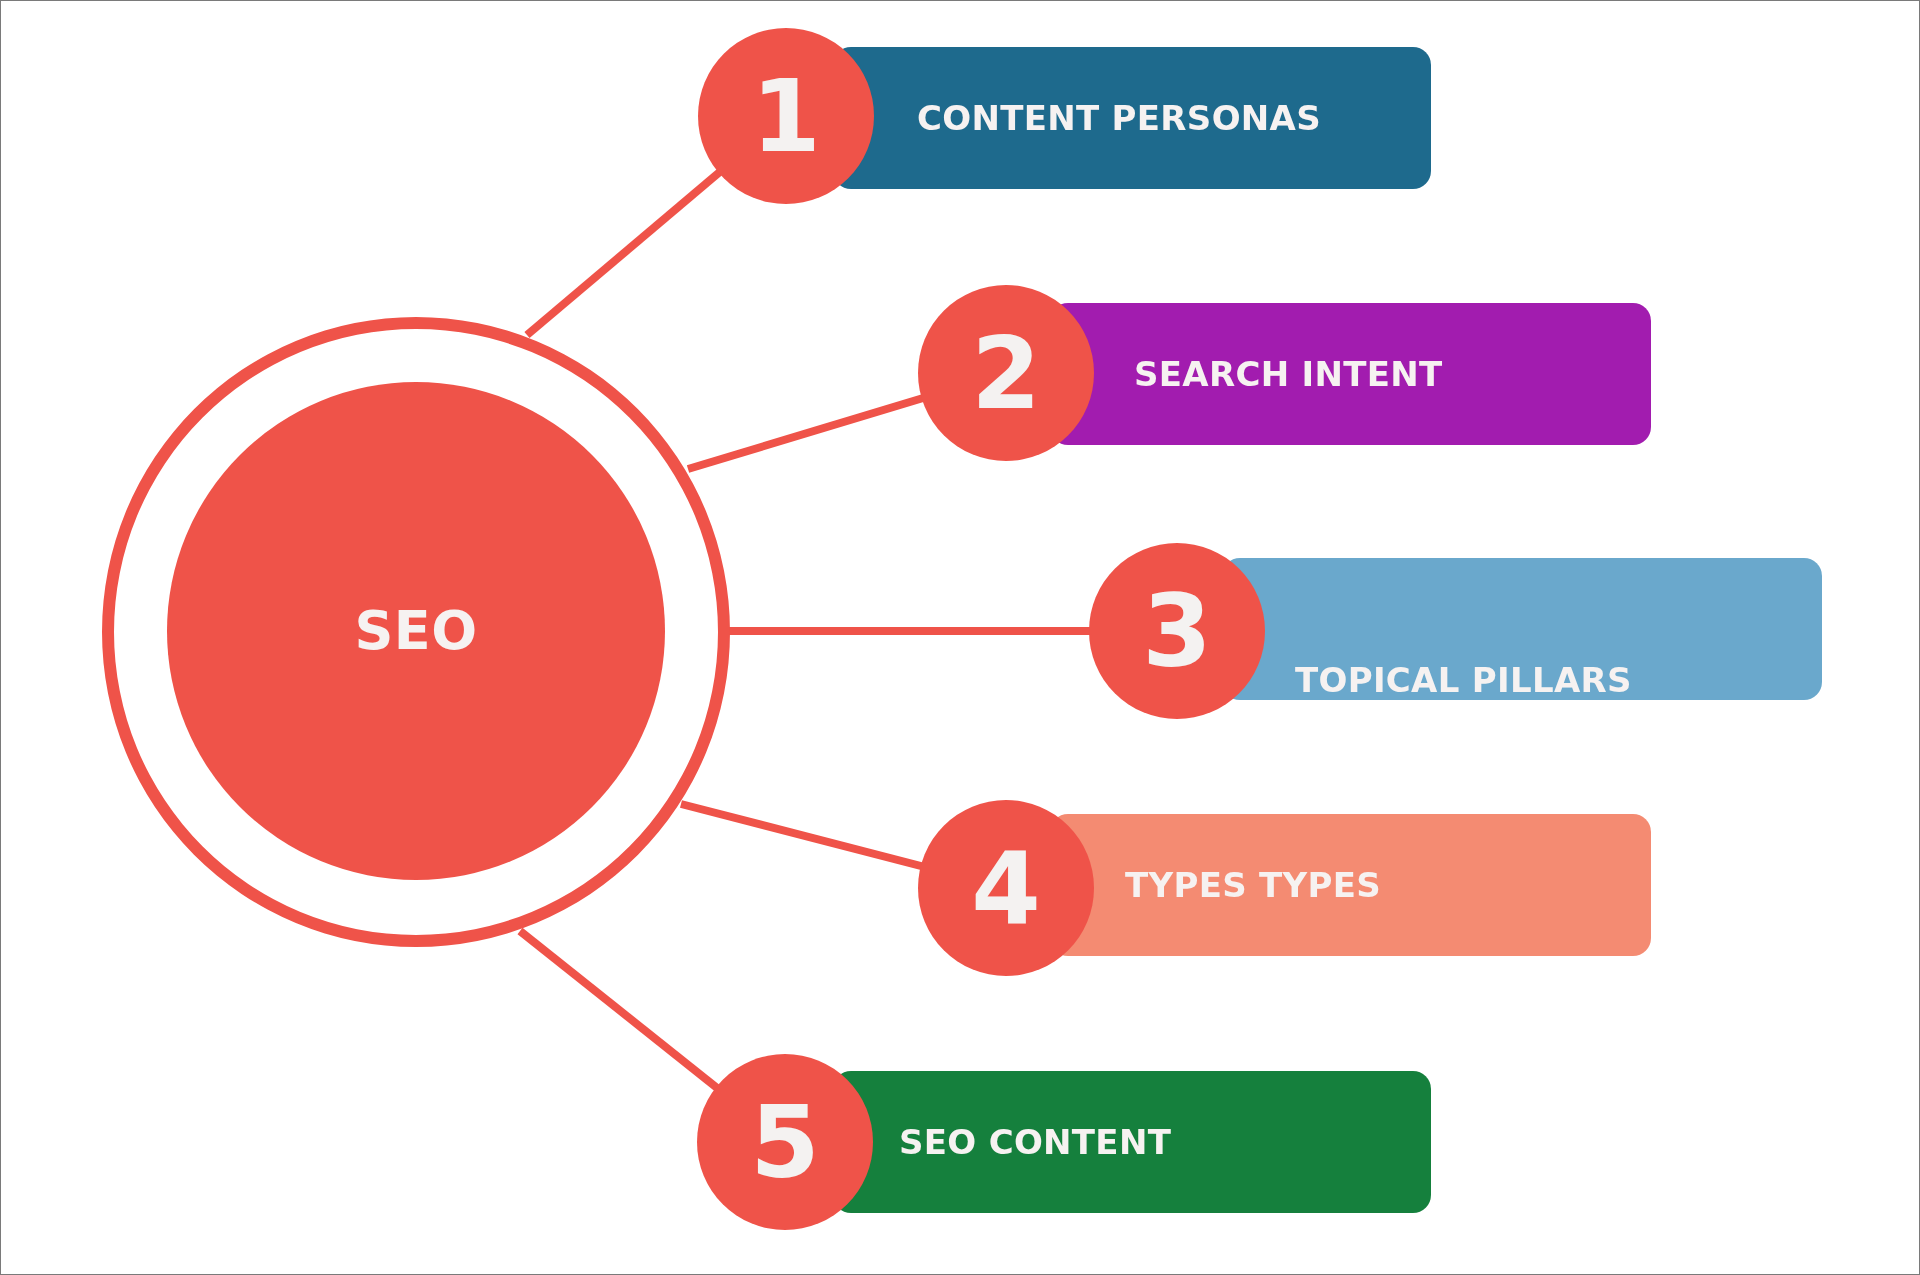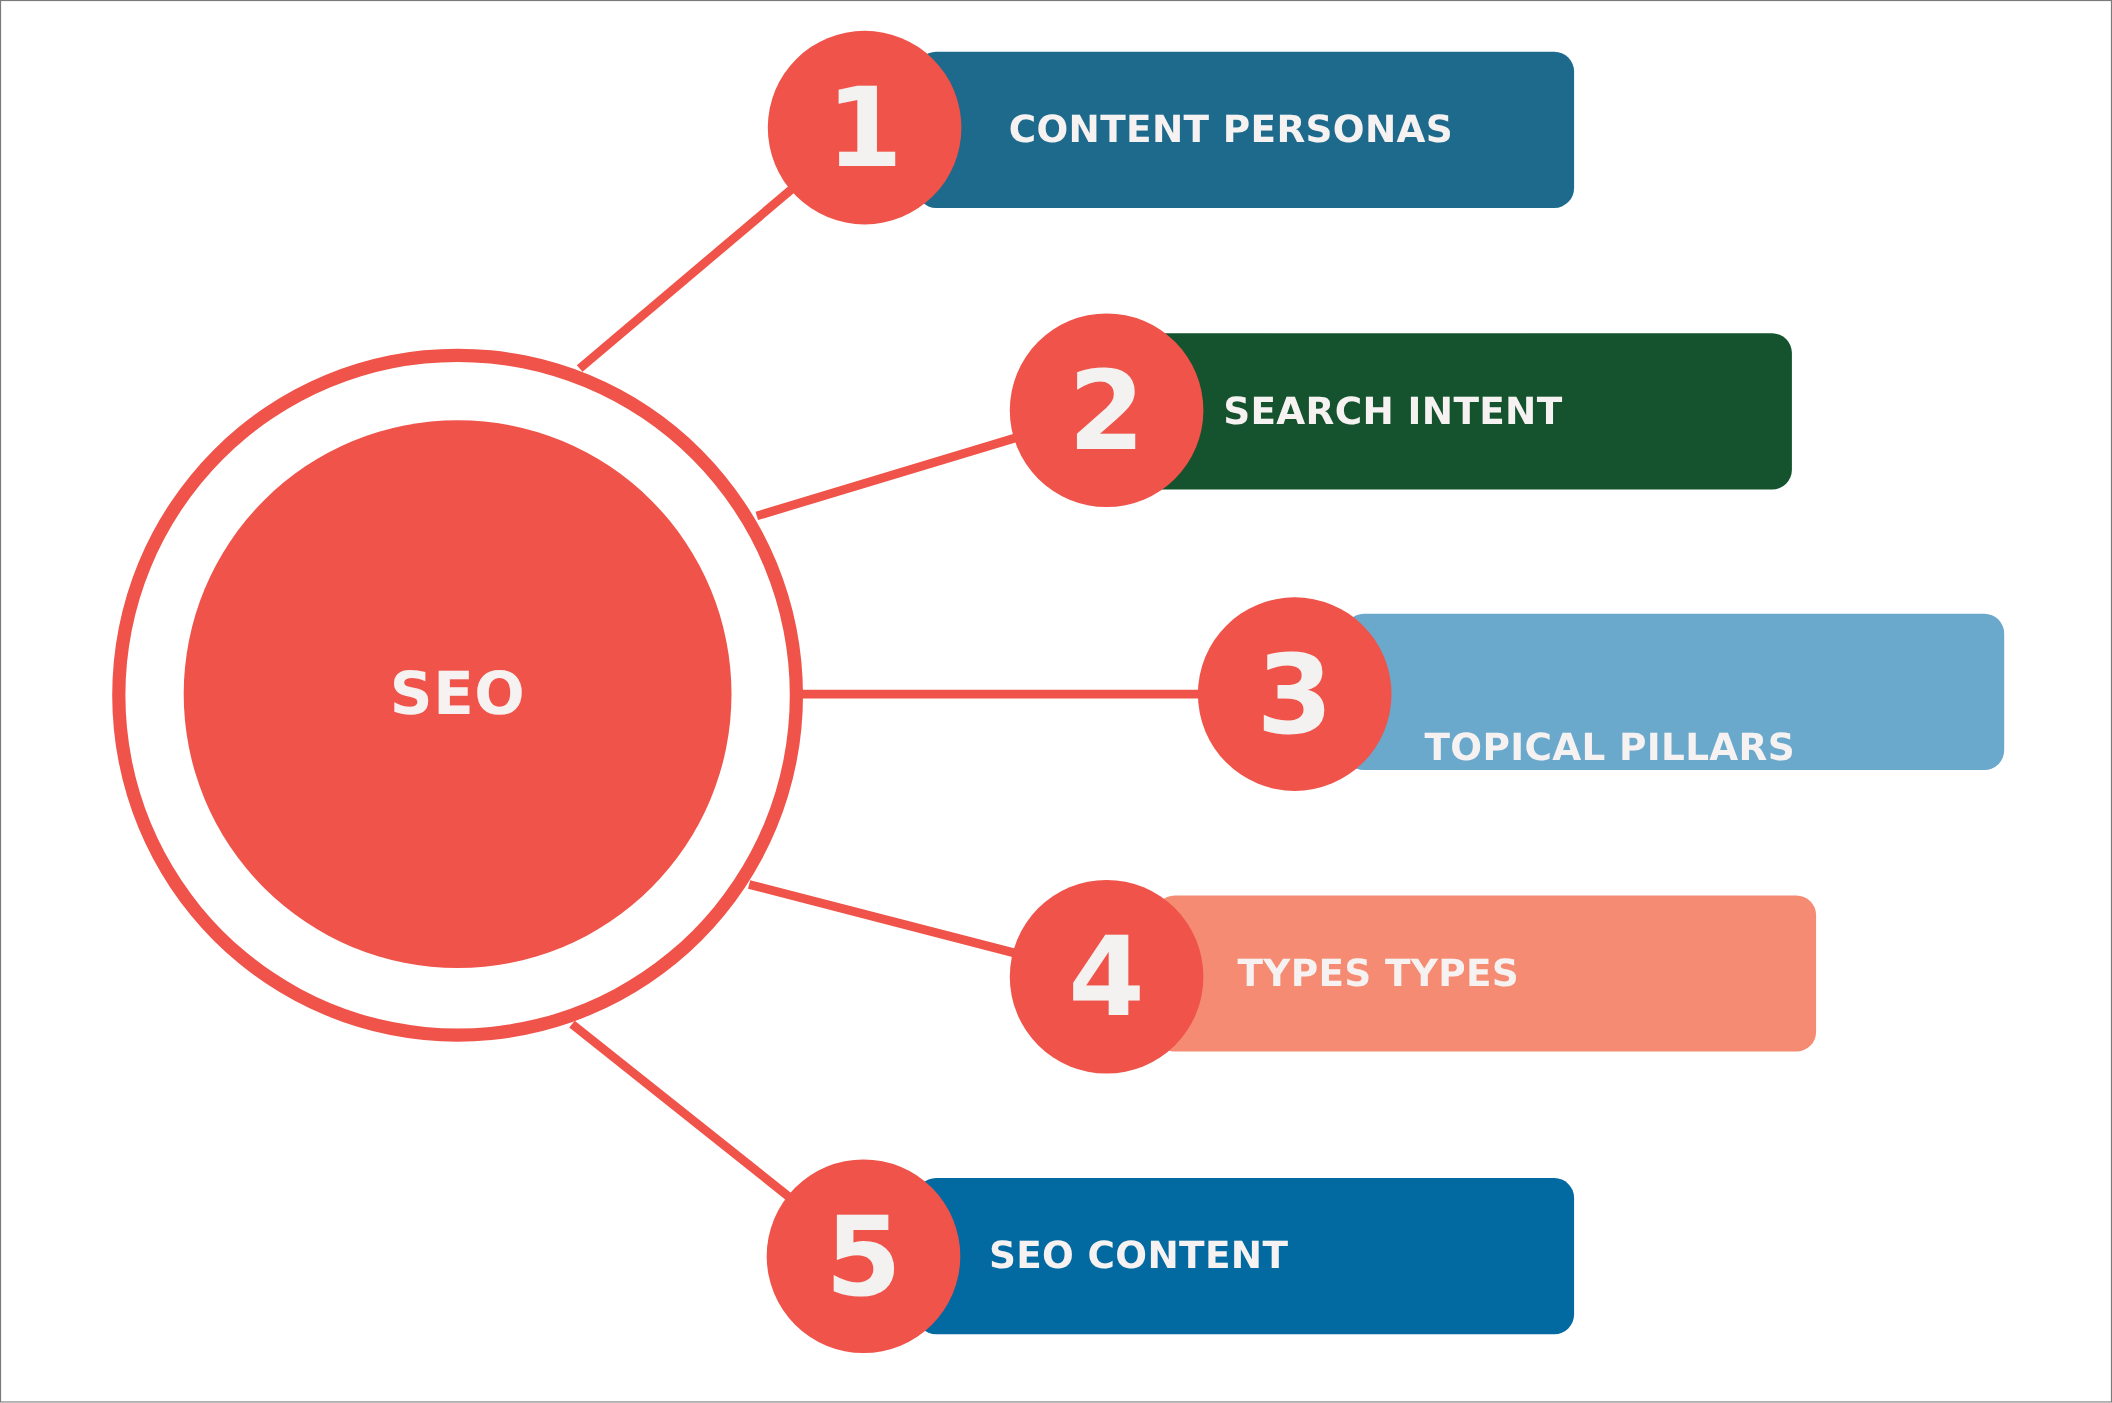--- a/index.html
+++ b/index.html
@@ -29,39 +29,39 @@
   <span>SEO</span>
 </div>
 
 <div class="box" style="left:833px; top:47px; width:598px; background:#1E6A8D;">
   <span style="margin-left:84px;">CONTENT PERSONAS</span>
 </div>
 <div class="num" style="left:698px; top:28px;">
   <span>1</span>
 </div>
 
-<div class="box" style="left:1028px; top:303px; width:601px; background:#14532d;">
+<div class="box" style="left:1050px; top:303px; width:601px; background:#a21caf;">
   <span style="margin-left:84px;">SEARCH INTENT</span>
 </div>
 <div class="num" style="left:918px; top:285px;">
   <span>2</span>
 </div>
 
 <div class="box" style="left:1222px; top:558px; width:600px; background:#6AA8CC;align-items:flex-end;">
   <span style="margin-left:73px;">TOPICAL PILLARS</span>
 </div>
 <div class="num" style="left:1089px; top:543px;">
   <span>3</span>
 </div>
 
 <div class="box" style="left:1050px; top:814px; width:601px; background:#F48B72;">
   <span style="margin-left:75px;">TYPES TYPES</span>
 </div>
 <div class="num" style="left:918px; top:800px;">
   <span>4</span>
 </div>
 
-<div class="box" style="left:833px; top:1071px; width:598px; background:#0369a1;">
+<div class="box" style="left:833px; top:1071px; width:598px; background:#15803d;">
   <span style="margin-left:66px;">SEO CONTENT</span>
 </div>
 <div class="num" style="left:697px; top:1054px;">
   <span>5</span>
 </div>
 
 </body></html>

